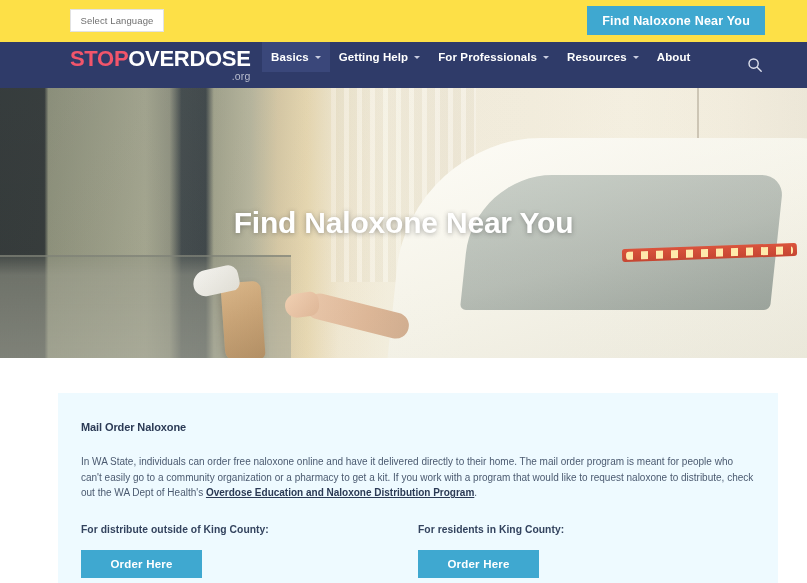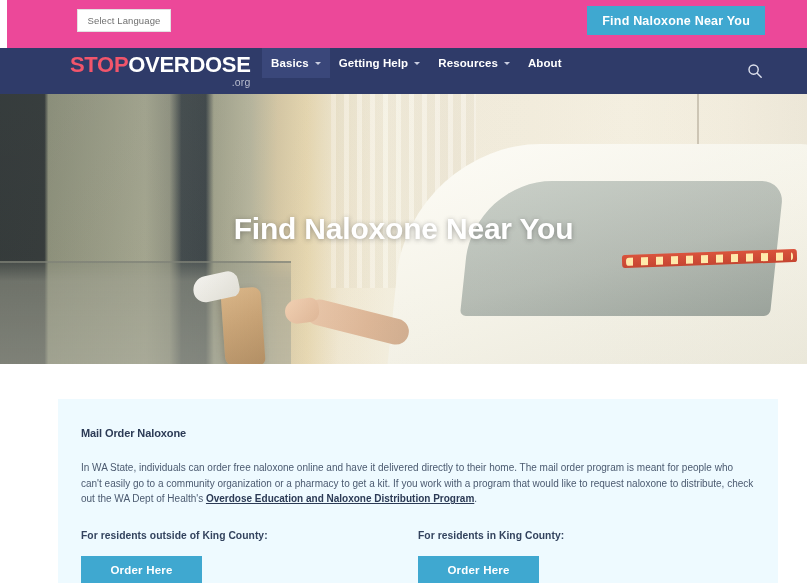--- a/index.html
+++ b/index.html
@@ -8,25 +8,24 @@
     width: 807px;
     height: 583px;
     overflow: hidden;
     background: #ffffff;
     font-family: "Liberation Sans", sans-serif;
   }
 
   
   .utility-bar {
     position: relative;
-    height: 48px;
-    background: #ec4899;
-    display: flex;
-    align-items: center;
-    margin-left: 7px;
+    height: 42px;
+    background: #fde047;
+    display: flex;
+    align-items: center;
   }
 
   .lang-select {
     position: absolute;
     left: 70px;
     top: 9px;
     width: 94px;
     height: 23px;
     border: 1px solid #e2e2e2;
     background: #ffffff;
@@ -377,20 +376,24 @@
   <div class="nav-items">
     <div class="nav-item active">
       <span>Basics</span>
       <span class="caret"></span>
     </div>
     <div class="nav-item">
       <span>Getting Help</span>
       <span class="caret"></span>
     </div>
     <div class="nav-item">
+      <span>For Professionals</span>
+      <span class="caret"></span>
+    </div>
+    <div class="nav-item">
       <span>Resources</span>
       <span class="caret"></span>
     </div>
     <div class="nav-item">
       <span>About</span>
     </div>
   </div>
 
   <div class="nav-search">
     <svg width="16" height="16" viewBox="0 0 16 16" fill="none">
@@ -422,21 +425,21 @@
   <div class="content-card">
 
     <div class="card-title">Mail Order Naloxone</div>
 
     <div class="card-paragraph">
       <span>In WA State, individuals can order free naloxone online and have it delivered directly to their home. The mail order program is meant for people who can't easily go to a community organization or a pharmacy to get a kit. If you work with a program that would like to request naloxone to distribute, check out the WA Dept of Health's </span><a href="#">Overdose Education and Naloxone Distribution Program</a><span>.</span>
     </div>
 
     <div class="cta-row">
       <div class="cta-col">
-        <div class="cta-label">For residents outside of King County:</div>
+        <div class="cta-label">For distribute outside of King County:</div>
         <button class="order-btn">Order Here</button>
       </div>
       <div class="cta-col">
         <div class="cta-label">For residents in King County:</div>
         <button class="order-btn">Order Here</button>
       </div>
     </div>
 
   </div>
 </div>

